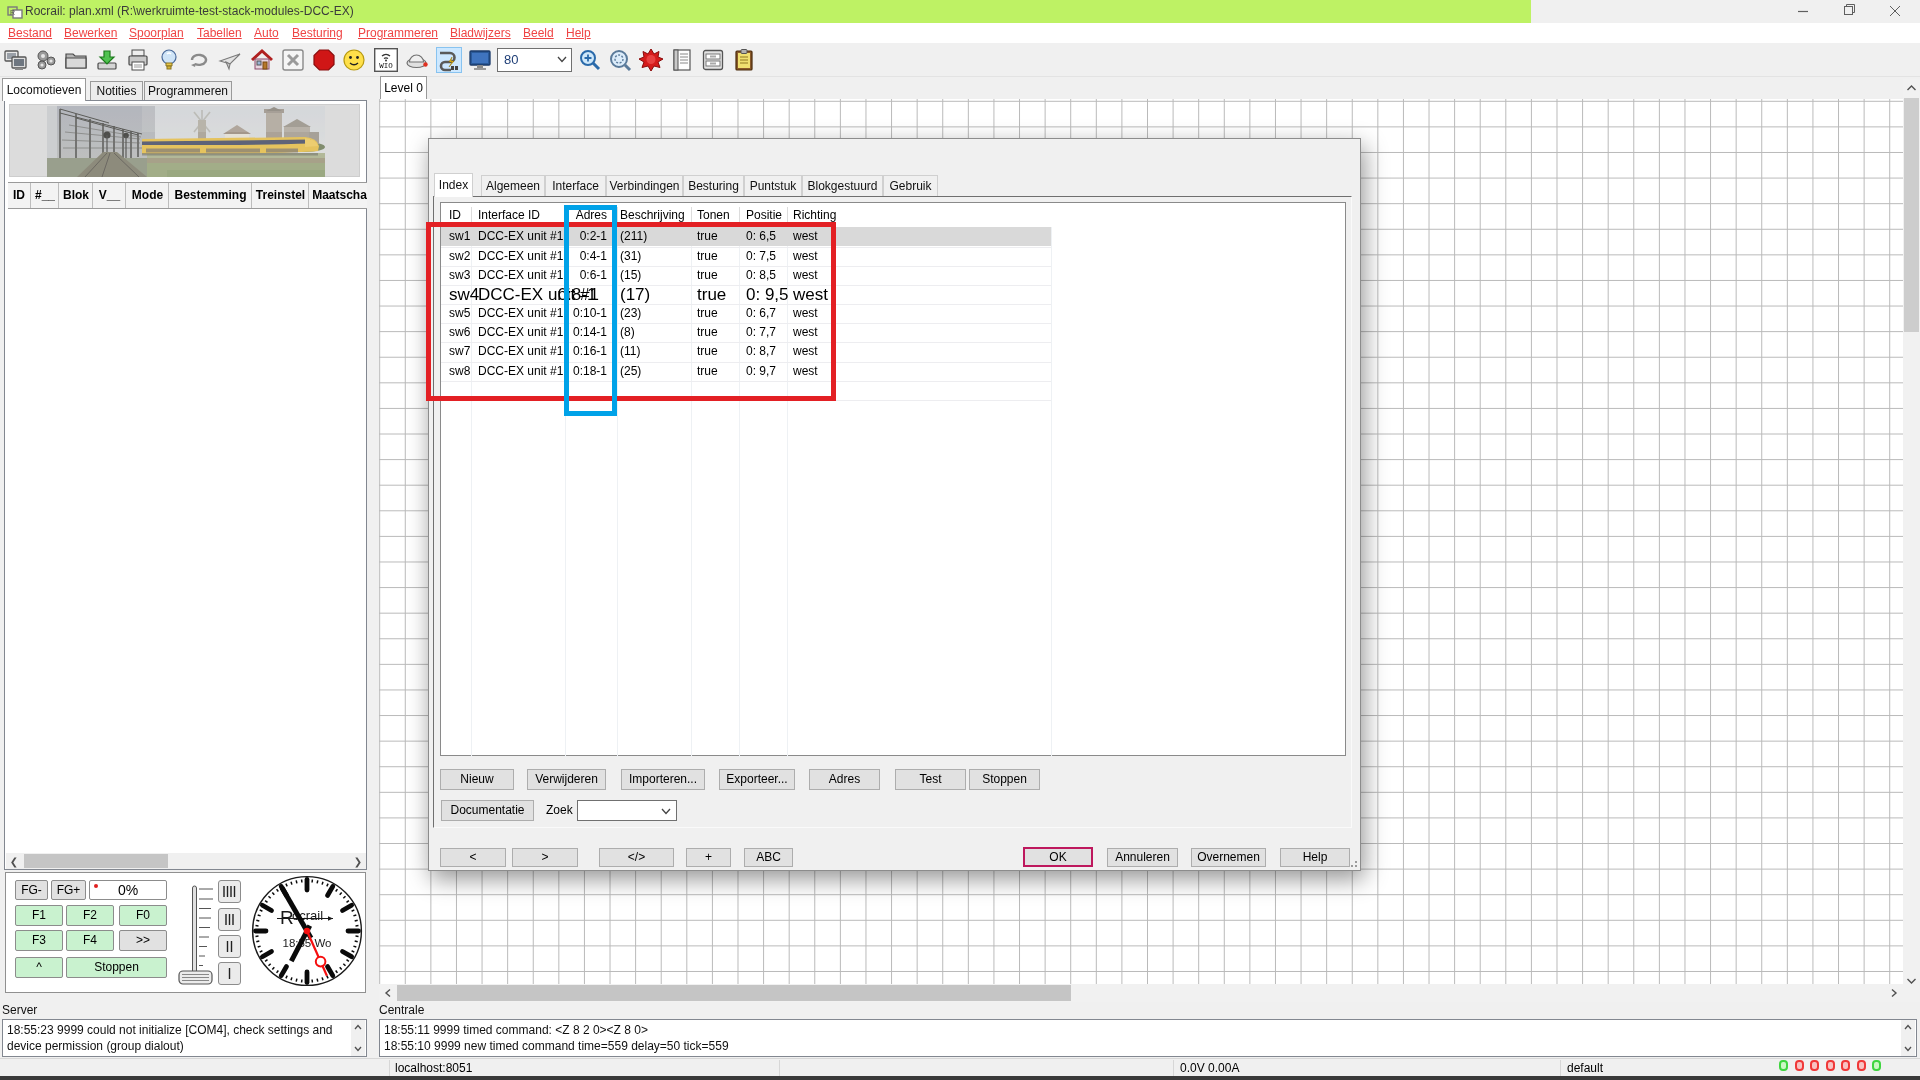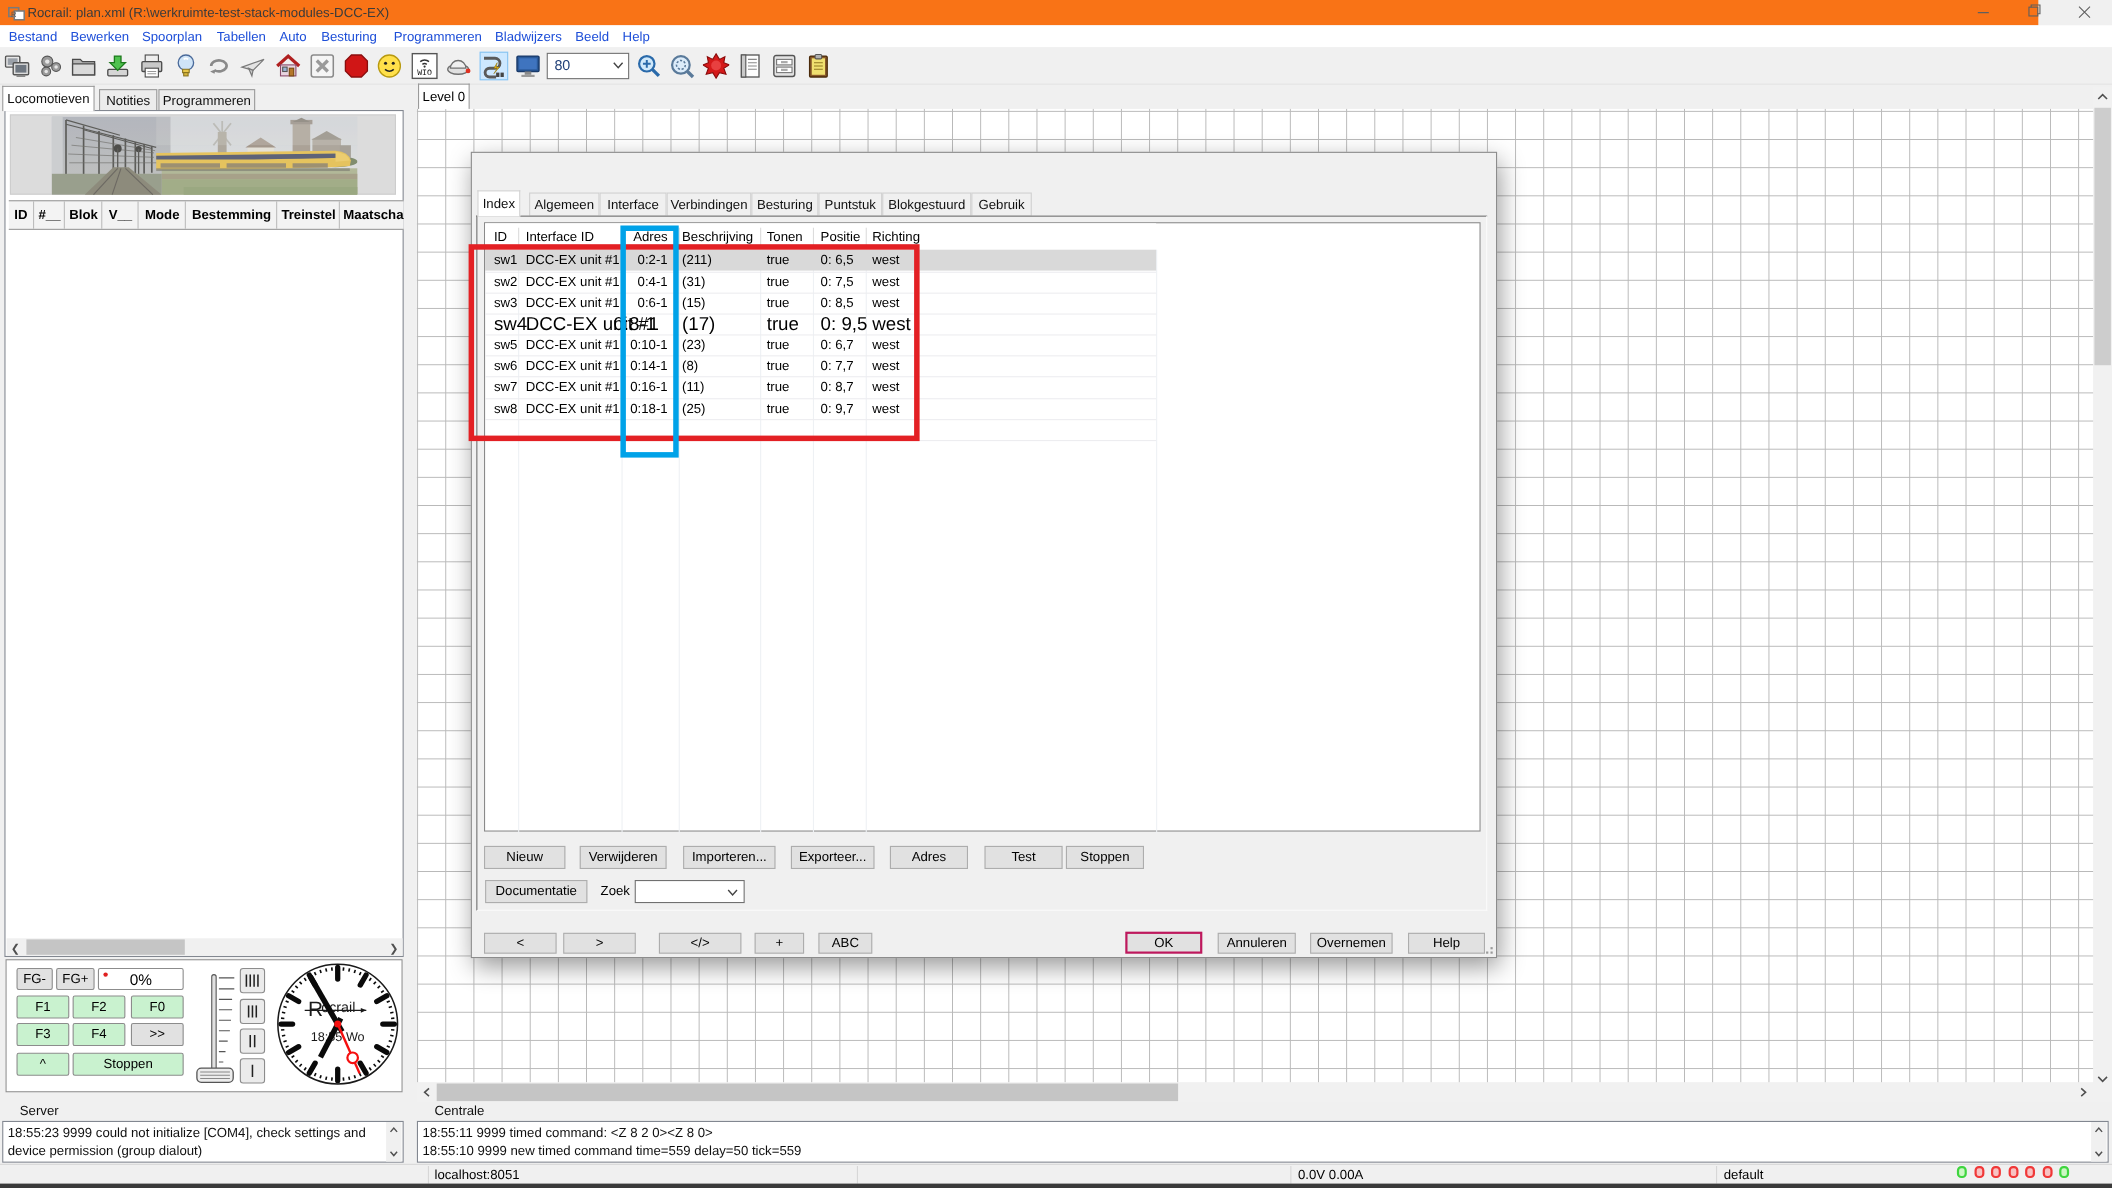--- a/index.html
+++ b/index.html
@@ -1,22 +1,22 @@
 <!DOCTYPE html>
 <html><head>
 <meta charset="utf-8">
 <style>
 * { margin:0; padding:0; box-sizing:border-box; }
 html,body { width:1920px; height:1080px; overflow:hidden; font-family:"Liberation Sans",sans-serif; background:#f0f0f0; }
 .abs { position:absolute; }
-#titlebar { position:absolute; left:0; top:0; width:1853px; height:23px; background:#f97316; }
+#titlebar { position:absolute; left:0; top:0; width:1531px; height:23px; background:#bef264; }
 #titlebar .ttext { position:absolute; left:25px; top:4px; font-size:12px; color:#3b3b3b; }
 .winbtn { position:absolute; top:0; width:26px; height:22px; color:#5a5a5a; font-size:11px; text-align:center; line-height:22px; }
 #menubar { position:absolute; left:0; top:23px; width:1920px; height:20px; background:#ffffff; }
-#menubar span { position:absolute; top:3px; font-size:12px; color:#1d4ed8; }
+#menubar span { position:absolute; top:3px; font-size:12px; color:#ef4444;text-decoration:underline; }
 #toolbar { position:absolute; left:0; top:43px; width:1920px; height:34px; background:#f0f0f0; border-bottom:1px solid #e3e3e3; }
 .tbi { position:absolute; top:5px; width:24px; height:24px; }
 .ltab { position:absolute; font-size:12px; color:#101010; text-align:center; border:1px solid #9a9a9a; background:#ececec; }
 .ltab.active { background:#ffffff; border-bottom:none; z-index:2; }
 #leftpanel { position:absolute; left:4px; top:100px; width:363px; height:770px; background:#ffffff; border:1px solid #828790; }
 #throttle { position:absolute; left:5px; top:872px; width:361px; height:121px; background:#ffffff; border:1px solid #909090; }
 .btn { position:absolute; background:#e1e1e1; border:1px solid #8c8c8c; border-radius:2px; font-size:12px; color:#000; text-align:center; font-family:"Liberation Sans",sans-serif; }
 .gbtn { background:#c9f2cf; }
 #gridarea { position:absolute; left:379px; top:99px; width:1524px; height:885px; background-color:#ffffff;
   background-image:linear-gradient(to right,#b9b9b9 1px,transparent 1px),linear-gradient(to bottom,#b9b9b9 1px,transparent 1px);
@@ -30,21 +30,21 @@
 .dlgtab.active { background:#ffffff; border-bottom:none; z-index:3; height:24px; }
 #tabpage { position:absolute; left:4px; top:57px; width:919px; height:632px; border:1px solid; border-color:#6f6f6f #fafafa #fafafa #6f6f6f; background:#f0f0f0; }
 #listbox { position:absolute; left:6px; top:5px; width:906px; height:554px; background:#ffffff; border:1px solid #8a8a8a; }
 .dbtn { position:absolute; background:#e1e1e1; border:1px solid #adadad; font-size:12px; color:#000; text-align:center; }
 #redrect { position:absolute; left:426px; top:222px; width:410px; height:179px; border:5px solid #e32024; z-index:10; }
 #bluerect { position:absolute; left:564px; top:205px; width:53px; height:211px; border:5px solid #00a2e8; z-index:11; }
 #statusbar { position:absolute; left:0; top:1058px; width:1920px; height:18px; background:#f0f0f0; border-top:1px solid #d7d7d7; font-size:12px; }
 .led { position:absolute; top:1px; width:9px; height:11px; border-radius:4px; border:2px solid; }
 #bottomstrip { position:absolute; left:0; top:1076px; width:1920px; height:4px; background:#3a3a3a; }
 .logbox { position:absolute; background:#ffffff; border:1px solid #828790; font-size:12px; color:#101010; }
-.loglabel { position:absolute; font-size:12px; color:#101010;margin-left:16px; }
+.loglabel { position:absolute; font-size:12px; color:#101010; }
 </style>
 </head>
 <body>
 
 <div id="titlebar">
   <svg class="abs" style="left:7px;top:4px" width="16" height="16" viewBox="0 0 16 16">
       <rect x="1" y="3" width="9" height="8" fill="none" stroke="#7a7a7a" stroke-width="1.4"></rect>
       <rect x="6" y="6" width="9" height="8" fill="#fff" stroke="#7a7a7a" stroke-width="1.4"></rect>
       <text x="3" y="11" font-size="7" fill="#555">R</text>
     </svg>

